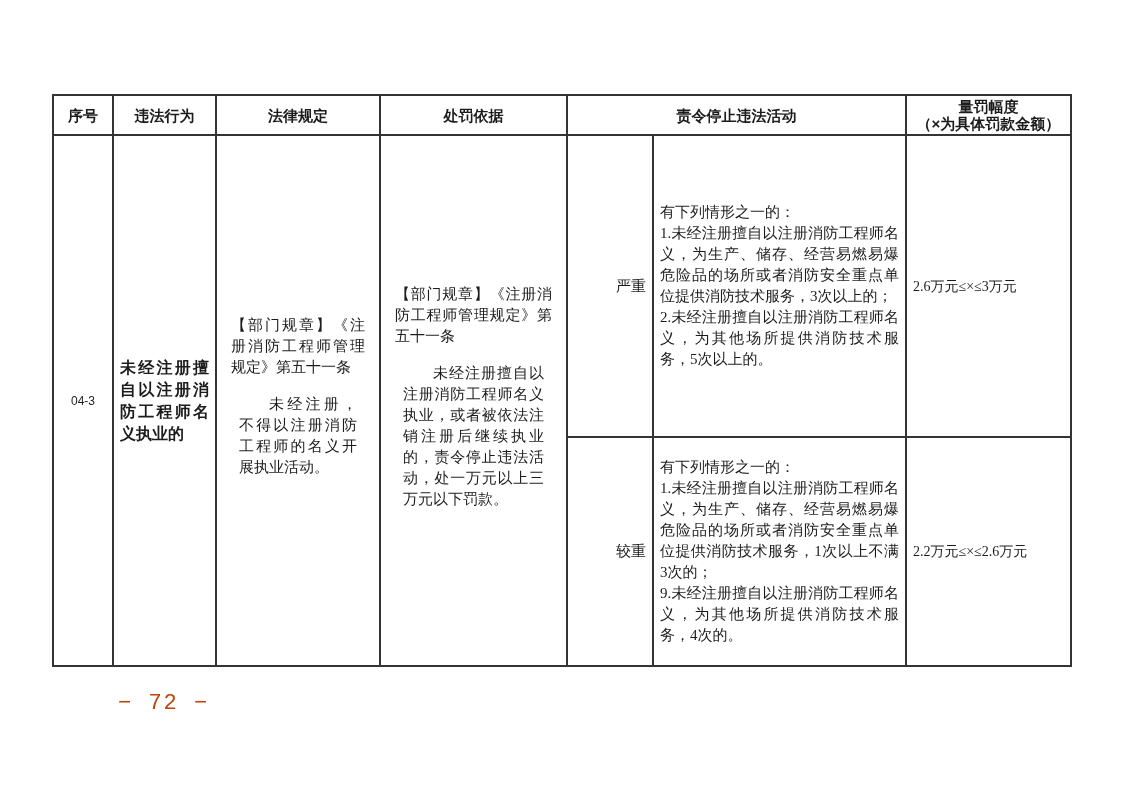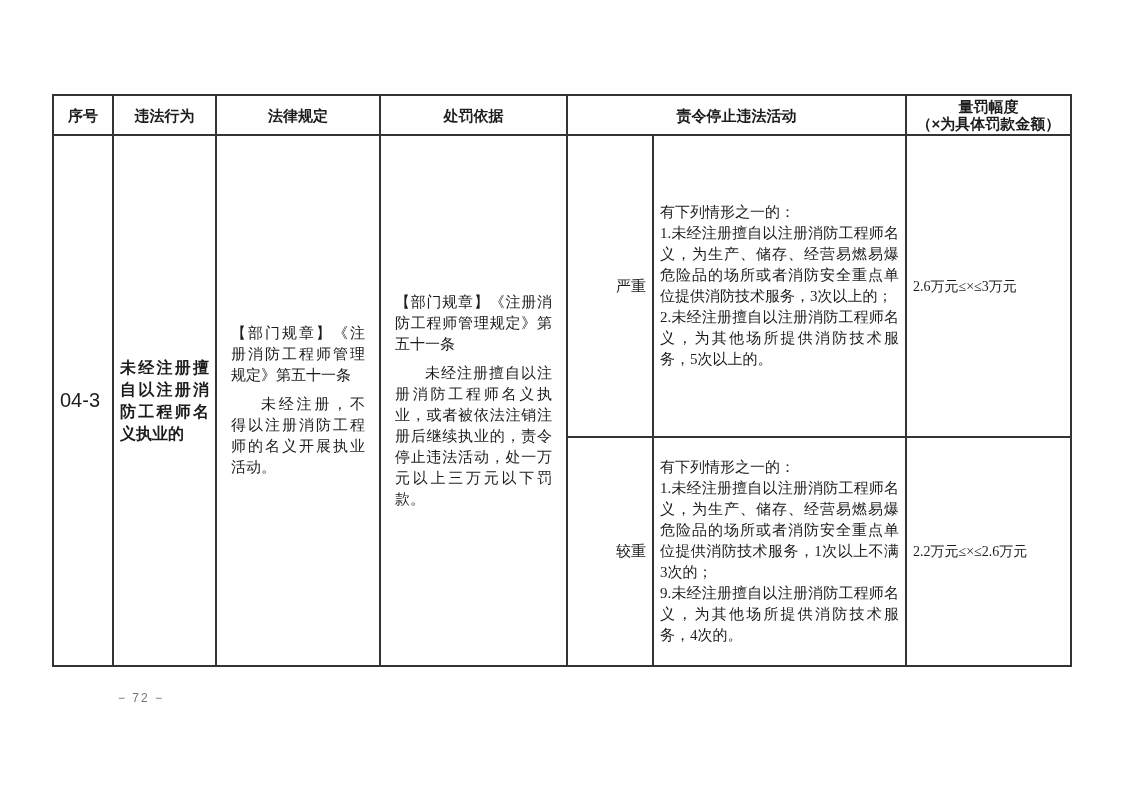--- a/index.html
+++ b/index.html
@@ -41,41 +41,41 @@
   th {
     font-family: Liberation Sans, sans-serif;
     font-weight: bold;
     font-size: 15px;
     text-align: center;
     padding: 1px 2px;
     line-height: 17px;
     white-space: nowrap;
   }
   .cell-seq {
-    text-align: left;
+    text-align: center;
     font-family: "Liberation Sans", "DejaVu Sans", sans-serif;
-    font-size: 20px;
+    font-size: 12px;
   }
   .cell-behavior {
     font-family: "Liberation Sans", "DejaVu Sans", sans-serif;
     font-weight: bold;
     font-size: 16px;
     line-height: 22px;
     text-align: justify;
     padding: 0 7px;
     border-radius: 13px;
   }
   .cell-text {
     font-size: 15px;
     line-height: 21px;
     text-align: justify;
     padding: 0 7px;
   }
   .cell-text .para { margin: 8px; }
-  .cell-text .para-indent { margin: 8px; text-indent: 2em; }
+  .cell-text .para-indent { margin: 16px; text-indent: 2em; }
   .cell-severity {
     text-align: right;
     font-size: 15px;
   }
   .cell-detail {
     font-size: 15px;
     line-height: 21px;
     text-align: justify;
     padding: 0 8px;
   }
@@ -83,24 +83,24 @@
   .cell-penalty {
     font-size: 14px;
     line-height: 23px;
     text-align: justify;
     padding: 0 8px;
   }
   .page-footer {
     position: absolute;
     left: 118px;
     top: 691px;
-    font-size: 12px;
+    font-size: 22px;
     letter-spacing: 2px;
-    font-family: Liberation Sans, sans-serif;
-    color: #737373;
+    font-family: Liberation Mono, monospace;
+    color: #c2410c;
   }
 </style>
 </head>
 <body>
 
 <table class="doc-table">
   <colgroup>
     <col class="c-seq">
     <col class="c-behavior">
     <col class="c-legal">

